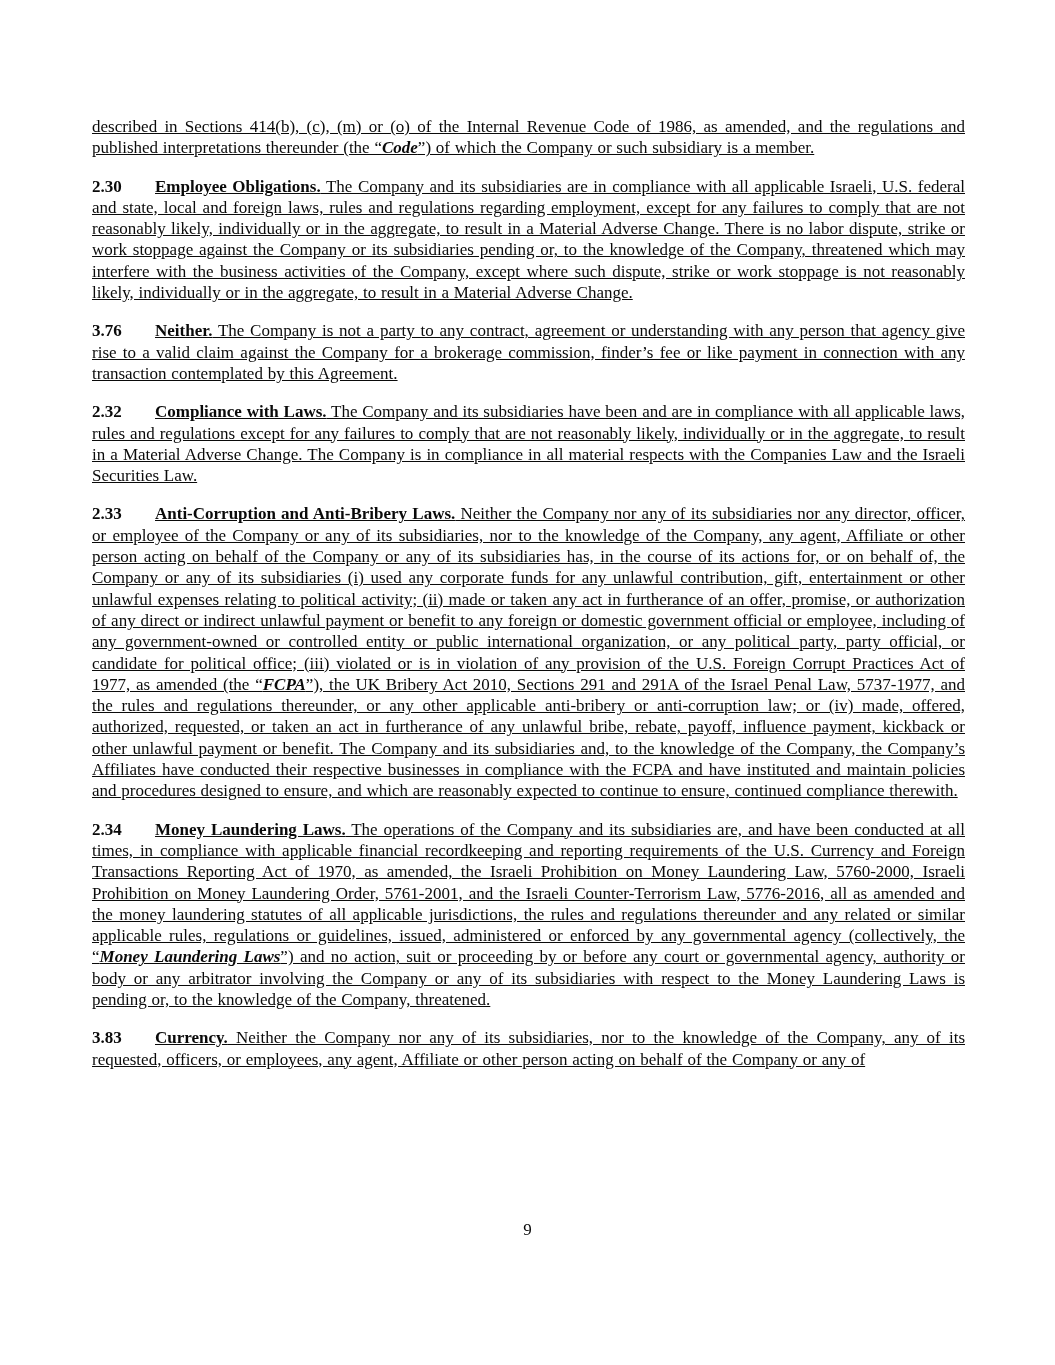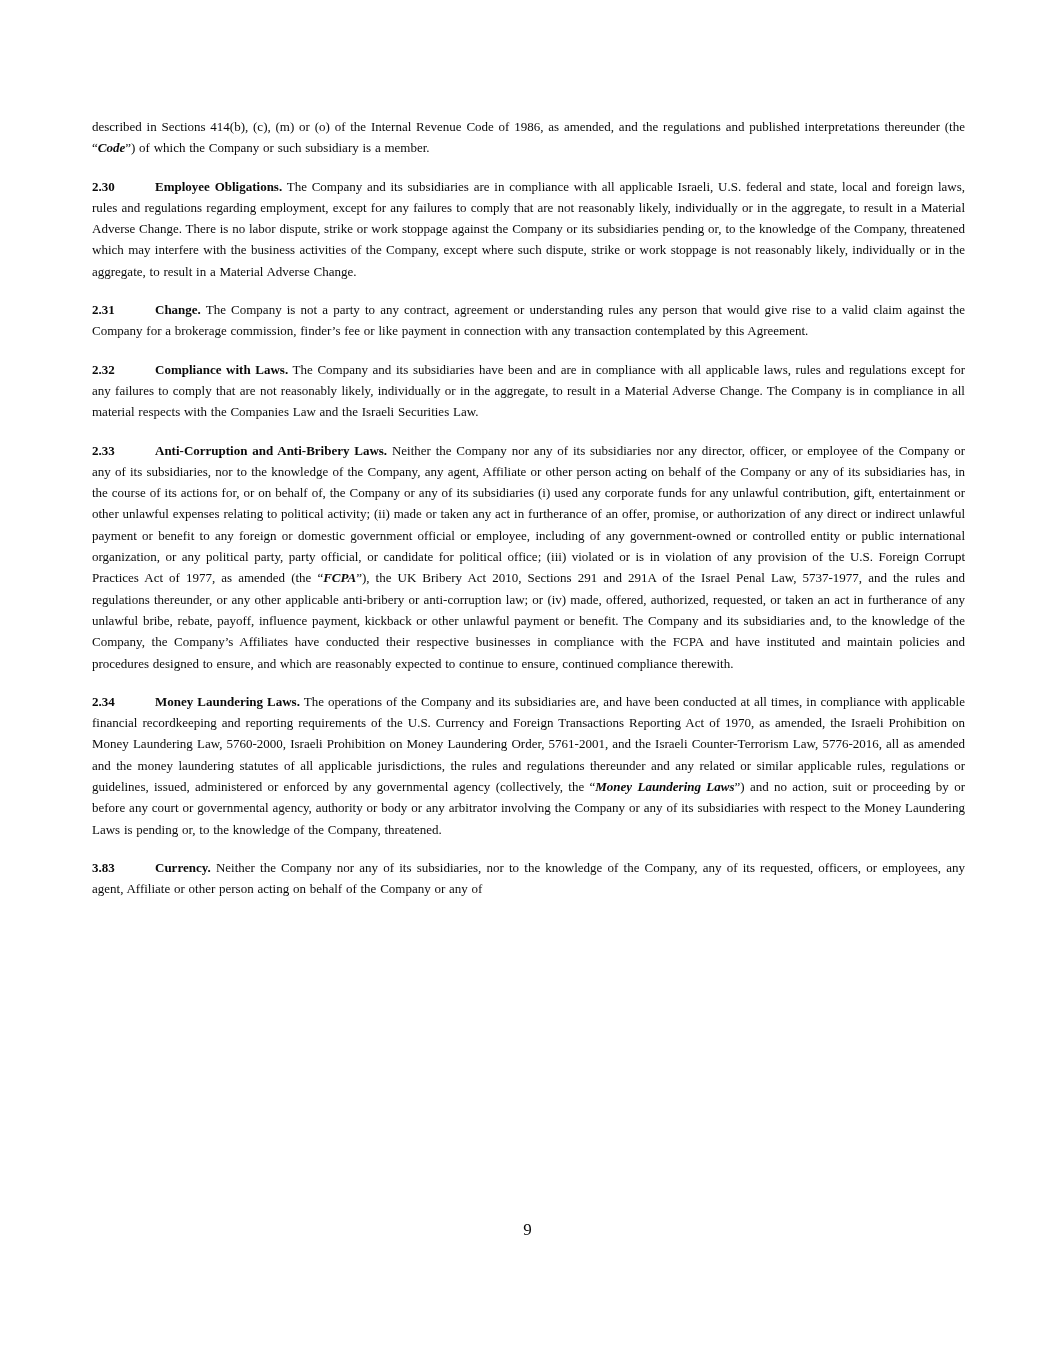--- a/index.html
+++ b/index.html
@@ -17,24 +17,25 @@
     overflow: hidden;
   }
   .content {
     position: absolute;
     left: 92px;
     top: 116px;
     width: 873px;
   }
   p.para {
     margin: 0 0 17px 0;
-    font-size: 13px;
+    font-size: 17px;
     line-height: 21.3px;
     text-align: justify;
     word-spacing: 0.5px;
+    text-decoration: underline;
   }
   .secnum {
     display: inline-block;
     width: 63px;
     font-weight: bold;
   }
   .sechead {
     font-weight: bold;
   }
   .bi {
@@ -51,20 +52,20 @@
     line-height: 21.3px;
   }
 </style>
 </head>
 <body>
 
 <div class="page">
   <div class="content" id="doc-body">
       <p class="para"><span>described in Sections 414(b), (c), (m) or (o) of the Internal Revenue Code of 1986, as amended, and the regulations and published interpretations thereunder (the “</span><span class="bi">Code</span><span>”) of which the Company or such subsidiary is a member.</span></p>
       <p class="para"><span class="secnum">2.30</span><span class="sechead">Employee Obligations.</span><span> The Company and its subsidiaries are in compliance with all applicable Israeli, U.S. federal and state, local and foreign laws, rules and regulations regarding employment, except for any failures to comply that are not reasonably likely, individually or in the aggregate, to result in a Material Adverse Change. There is no labor dispute, strike or work stoppage against the Company or its subsidiaries pending or, to the knowledge of the Company, threatened which may interfere with the business activities of the Company, except where such dispute, strike or work stoppage is not reasonably likely, individually or in the aggregate, to result in a Material Adverse Change.</span></p>
-      <p class="para"><span class="secnum">2.31</span><span class="sechead">Change.</span><span> The Company is not a party to any contract, agreement or understanding rules any person that would give rise to a valid claim against the Company for a brokerage commission, finder’s fee or like payment in connection with any transaction contemplated by this Agreement.</span></p>
+      <p class="para"><span class="secnum">3.76</span><span class="sechead">Neither.</span><span> The Company is not a party to any contract, agreement or understanding with any person that agency give rise to a valid claim against the Company for a brokerage commission, finder’s fee or like payment in connection with any transaction contemplated by this Agreement.</span></p>
       <p class="para"><span class="secnum">2.32</span><span class="sechead">Compliance with Laws.</span><span> The Company and its subsidiaries have been and are in compliance with all applicable laws, rules and regulations except for any failures to comply that are not reasonably likely, individually or in the aggregate, to result in a Material Adverse Change. The Company is in compliance in all material respects with the Companies Law and the Israeli Securities Law.</span></p>
       <p class="para"><span class="secnum">2.33</span><span class="sechead">Anti-Corruption and Anti-Bribery Laws.</span><span> Neither the Company nor any of its subsidiaries nor any director, officer, or employee of the Company or any of its subsidiaries, nor to the knowledge of the Company, any agent, Affiliate or other person acting on behalf of the Company or any of its subsidiaries has, in the course of its actions for, or on behalf of, the Company or any of its subsidiaries (i) used any corporate funds for any unlawful contribution, gift, entertainment or other unlawful expenses relating to political activity; (ii) made or taken any act in furtherance of an offer, promise, or authorization of any direct or indirect unlawful payment or benefit to any foreign or domestic government official or employee, including of any government-owned or controlled entity or public international organization, or any political party, party official, or candidate for political office; (iii) violated or is in violation of any provision of the U.S. Foreign Corrupt Practices Act of 1977, as amended (the “</span><span class="bi">FCPA</span><span>”), the UK Bribery Act 2010, Sections 291 and 291A of the Israel Penal Law, 5737-1977, and the rules and regulations thereunder, or any other applicable anti-bribery or anti-corruption law; or (iv) made, offered, authorized, requested, or taken an act in furtherance of any unlawful bribe, rebate, payoff, influence payment, kickback or other unlawful payment or benefit. The Company and its subsidiaries and, to the knowledge of the Company, the Company’s Affiliates have conducted their respective businesses in compliance with the FCPA and have instituted and maintain policies and procedures designed to ensure, and which are reasonably expected to continue to ensure, continued compliance therewith.</span></p>
       <p class="para"><span class="secnum">2.34</span><span class="sechead">Money Laundering Laws.</span><span> The operations of the Company and its subsidiaries are, and have been conducted at all times, in compliance with applicable financial recordkeeping and reporting requirements of the U.S. Currency and Foreign Transactions Reporting Act of 1970, as amended, the Israeli Prohibition on Money Laundering Law, 5760-2000, Israeli Prohibition on Money Laundering Order, 5761-2001, and the Israeli Counter-Terrorism Law, 5776-2016, all as amended and the money laundering statutes of all applicable jurisdictions, the rules and regulations thereunder and any related or similar applicable rules, regulations or guidelines, issued, administered or enforced by any governmental agency (collectively, the “</span><span class="bi">Money Laundering Laws</span><span>”) and no action, suit or proceeding by or before any court or governmental agency, authority or body or any arbitrator involving the Company or any of its subsidiaries with respect to the Money Laundering Laws is pending or, to the knowledge of the Company, threatened.</span></p>
       <p class="para"><span class="secnum">3.83</span><span class="sechead">Currency.</span><span> Neither the Company nor any of its subsidiaries, nor to the knowledge of the Company, any of its requested, officers, or employees, any agent, Affiliate or other person acting on behalf of the Company or any of</span></p>
     </div>
   <div class="pageno">9</div>
 </div>
 
 </body></html>

